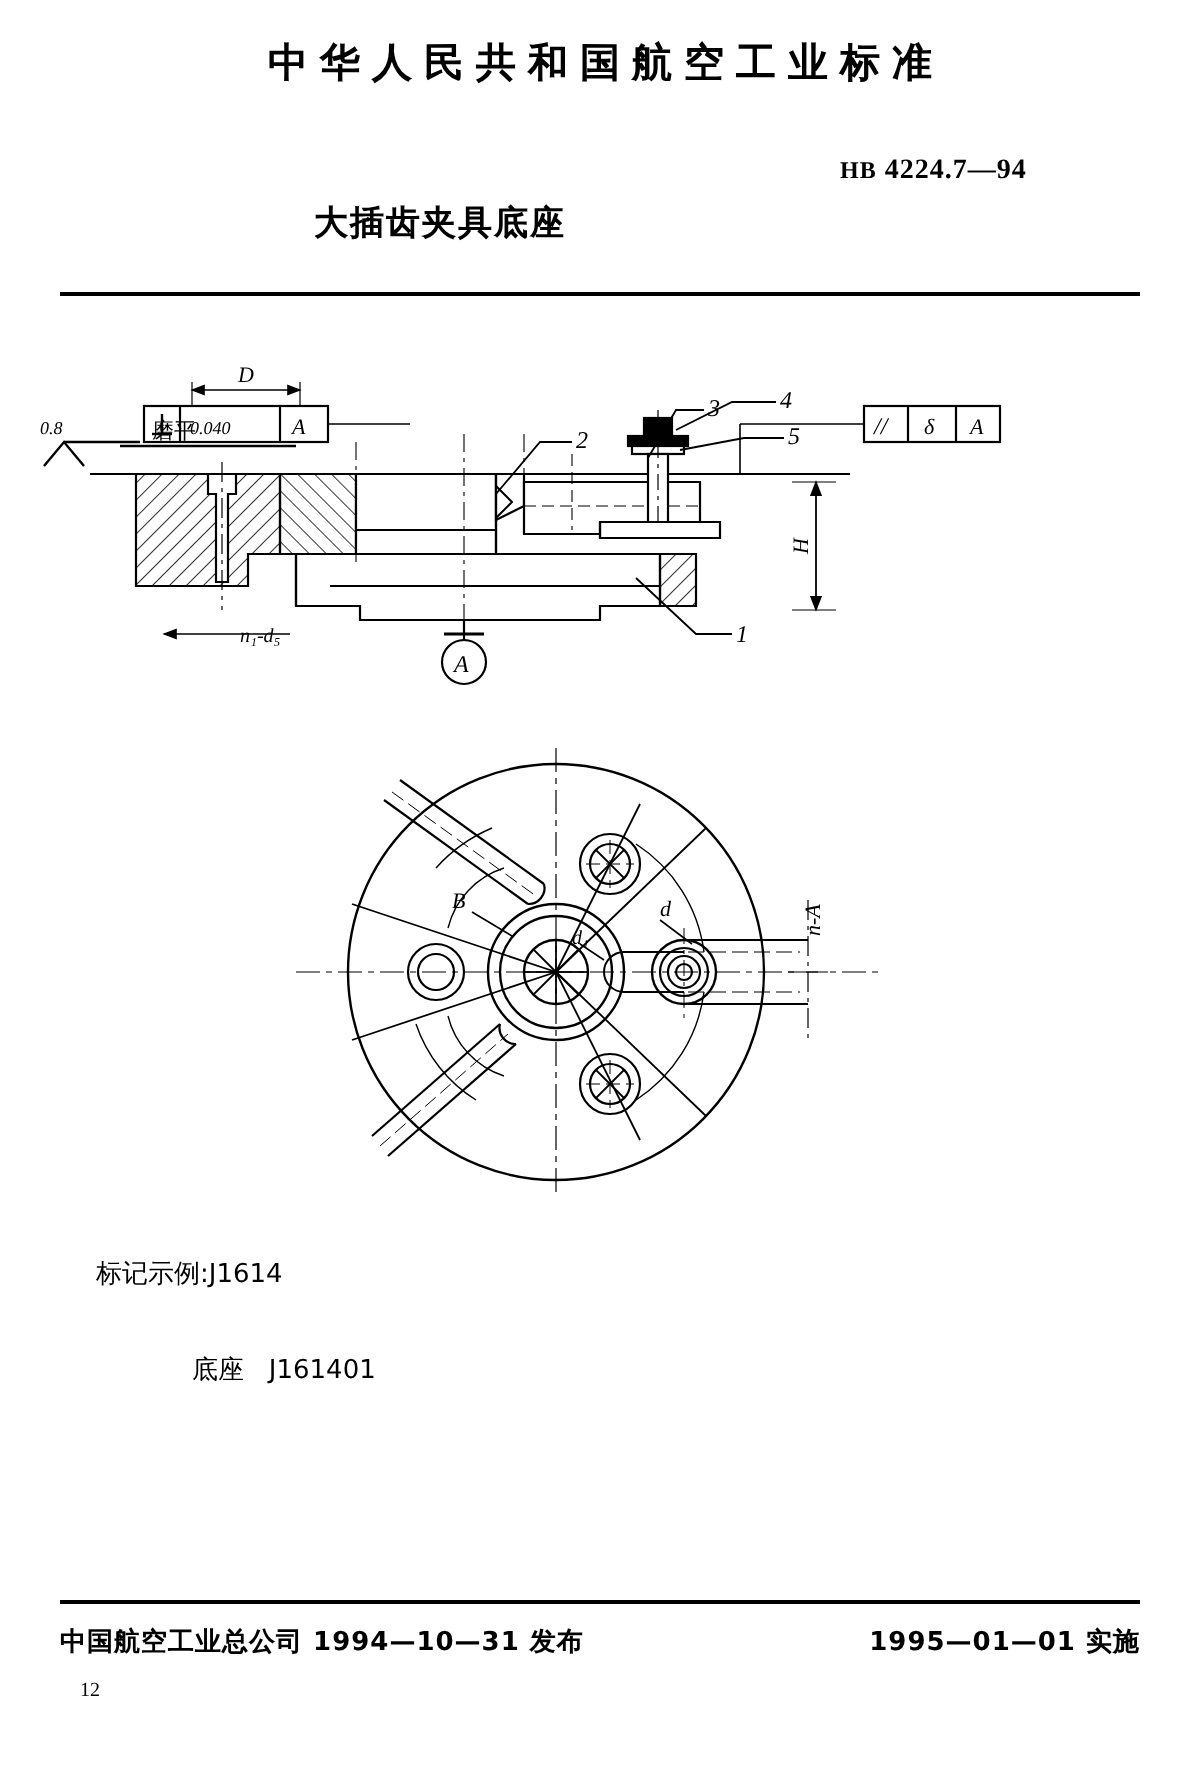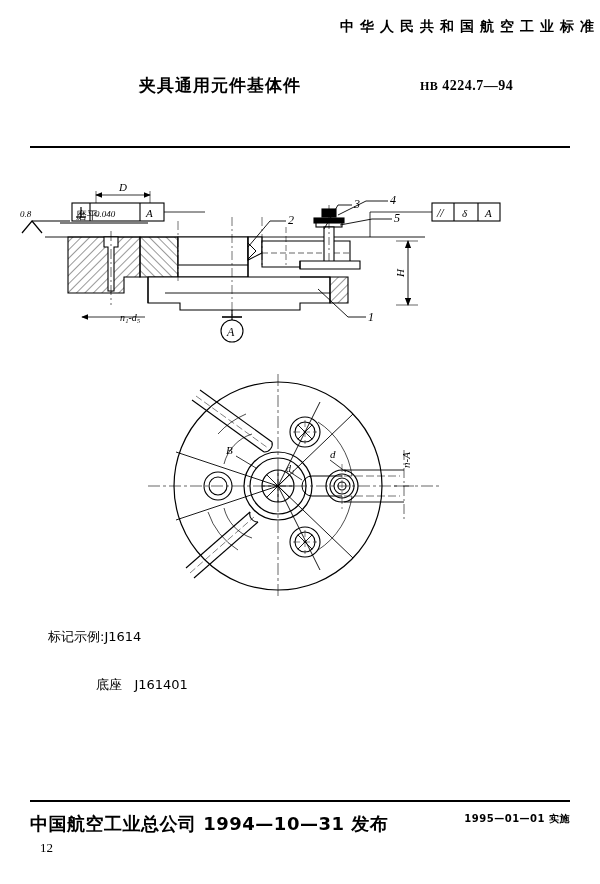--- a/index.html
+++ b/index.html
@@ -9,24 +9,24 @@
     font-family:"Liberation Serif", serif;
     color:#000;
     position:relative;
     overflow:hidden;
   }
   .page{position:relative;width:600px;height:884px;}
 
   
   .std-header{
     position:absolute;top:18px;left:0;width:600px;
-    text-align:right;
+    text-align:center;
     font-family:"DejaVu Sans", sans-serif;
     font-weight:bold;
-    font-size:14px;
+    font-size:20px;
     letter-spacing:6px;
     text-indent:6px;
   }
   .title-block{
     position:absolute;top:74px;left:0;width:600px;height:60px;
   }
   .title-line{
     position:absolute;left:0;width:440px;text-align:center;
     font-family:"DejaVu Sans", sans-serif;
     font-weight:bold;font-size:17px;letter-spacing:1px;
@@ -43,30 +43,30 @@
     position:absolute;left:30px;width:540px;height:0;
     border-top:2px solid #000;
   }
   .rule.top{top:146px;}
   .rule.bottom{top:800px;}
 
   
   .footer-left{
     position:absolute;left:30px;top:812px;
     font-family:"DejaVu Sans", sans-serif;
-    font-weight:bold;font-size:18px;letter-spacing:0.5px;
+    font-weight:bold;font-size:13px;letter-spacing:0.5px;
   }
   .footer-right{
     position:absolute;right:30px;top:812px;
     font-family:"DejaVu Sans", sans-serif;
-    font-weight:bold;font-size:10px;letter-spacing:0.5px;
+    font-weight:bold;font-size:13px;letter-spacing:0.5px;
   }
   .page-num{
     position:absolute;left:40px;top:840px;
-    font-family:"Liberation Serif", serif;font-size:13px;
+    font-family:"Liberation Serif", serif;font-size:10px;
   }
 
   
   .spec{
     position:absolute;left:48px;
     font-family:"DejaVu Sans", sans-serif;
     font-size:13px;
     white-space:pre;
   }
   .spec.l1{top:628px;}
@@ -79,21 +79,21 @@
   svg text{font-family:"Liberation Serif", serif;}
 </style>
 </head>
 <body>
 
 <div class="page">
 
   <div class="std-header">中华人民共和国航空工业标准</div>
 
   <div class="title-block">
-    <div class="title-line l1">夹具通用元件基体件</div>
+    <div class="title-line l2">大插齿夹具底座</div>
     <div class="std-no">
       <span class="hb">HB</span>
       <span>4224.7—94</span>
     </div>
   </div>
 
   <div class="rule top"></div>
 
   <svg class="dwg" width="600" height="190" style="top:165px;" viewBox="0 0 600 190">
     <defs>

